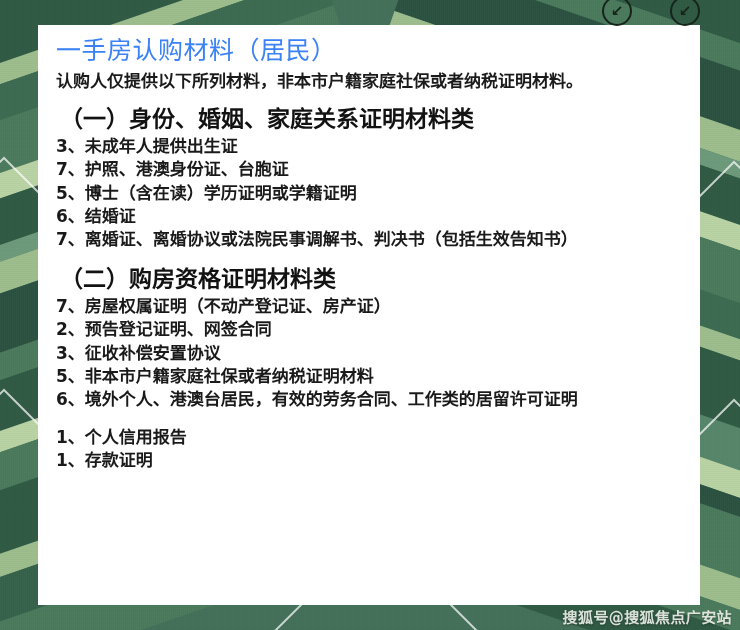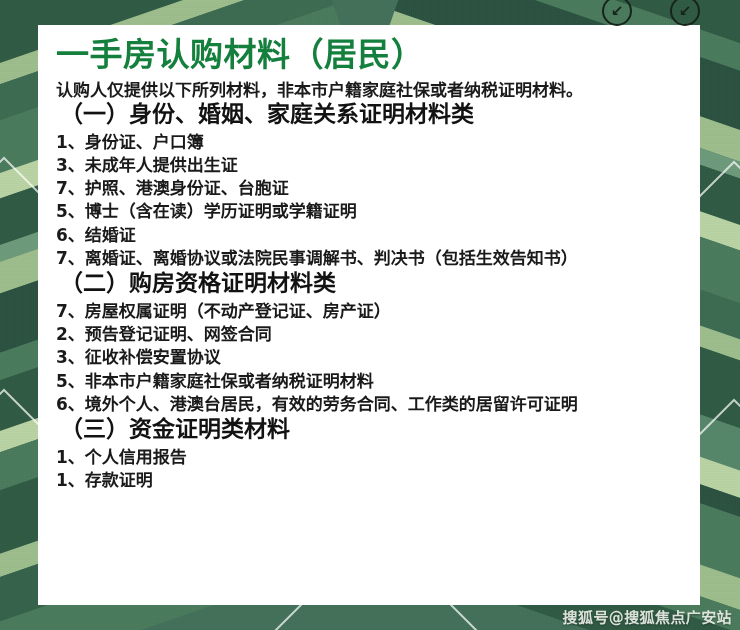--- a/index.html
+++ b/index.html
@@ -97,38 +97,39 @@
     width: 662px;
     height: 580px;
     background: #ffffff;
     z-index: 5;
     box-sizing: border-box;
     padding: 8px 16px 0 18px;
     overflow: hidden;
   }
 
   .title {
-    color: #15803d;
-    font-size: 33px;
-    font-weight: bold;
+    color: #3b82f6;
+    font-size: 25px;
+    font-weight: normal;
     letter-spacing: .5px;
     line-height: 1.18;
     margin: 3px 0 0 0;
     white-space: nowrap;
   }
   .subtitle {
     color: #1b1b1b;
     font-size: 17px;
     font-weight: bold;
     line-height: 1.3;
     margin: 4px 0 0 0;
     white-space: nowrap;
   }
 
   .section {
+    margin-top: 14px;
   }
   .section-head {
     color: #121212;
     font-size: 23px;
     font-weight: bold;
     line-height: 1.2;
     margin: 0 0 2px 0;
     padding-left: 4px;
     white-space: nowrap;
   }
@@ -229,39 +230,37 @@
     <div class="round-icon">↙</div>
   </div>
 
   <div class="card">
 
     <div class="title">一手房认购材料（居民）</div>
     <div class="subtitle">认购人仅提供以下所列材料，非本市户籍家庭社保或者纳税证明材料。</div>
 
     <div class="section">
       <div class="section-head">（一）身份、婚姻、家庭关系证明材料类</div>
-      <div class="item">1、身份证、户口簿</div>
       <div class="item">3、未成年人提供出生证</div>
       <div class="item">7、护照、港澳身份证、台胞证</div>
       <div class="item">5、博士（含在读）学历证明或学籍证明</div>
       <div class="item">6、结婚证</div>
       <div class="item">7、离婚证、离婚协议或法院民事调解书、判决书（包括生效告知书）</div>
     </div>
 
     <div class="section">
       <div class="section-head">（二）购房资格证明材料类</div>
       <div class="item">7、房屋权属证明（不动产登记证、房产证）</div>
       <div class="item">2、预告登记证明、网签合同</div>
       <div class="item">3、征收补偿安置协议</div>
       <div class="item">5、非本市户籍家庭社保或者纳税证明材料</div>
       <div class="item">6、境外个人、港澳台居民，有效的劳务合同、工作类的居留许可证明</div>
     </div>
 
     <div class="section">
-      <div class="section-head">（三）资金证明类材料</div>
       <div class="item">1、个人信用报告</div>
       <div class="item">1、存款证明</div>
     </div>
 
   </div>
 
   <div class="watermark">搜狐号@搜狐焦点广安站</div>
 
 </div>
 

